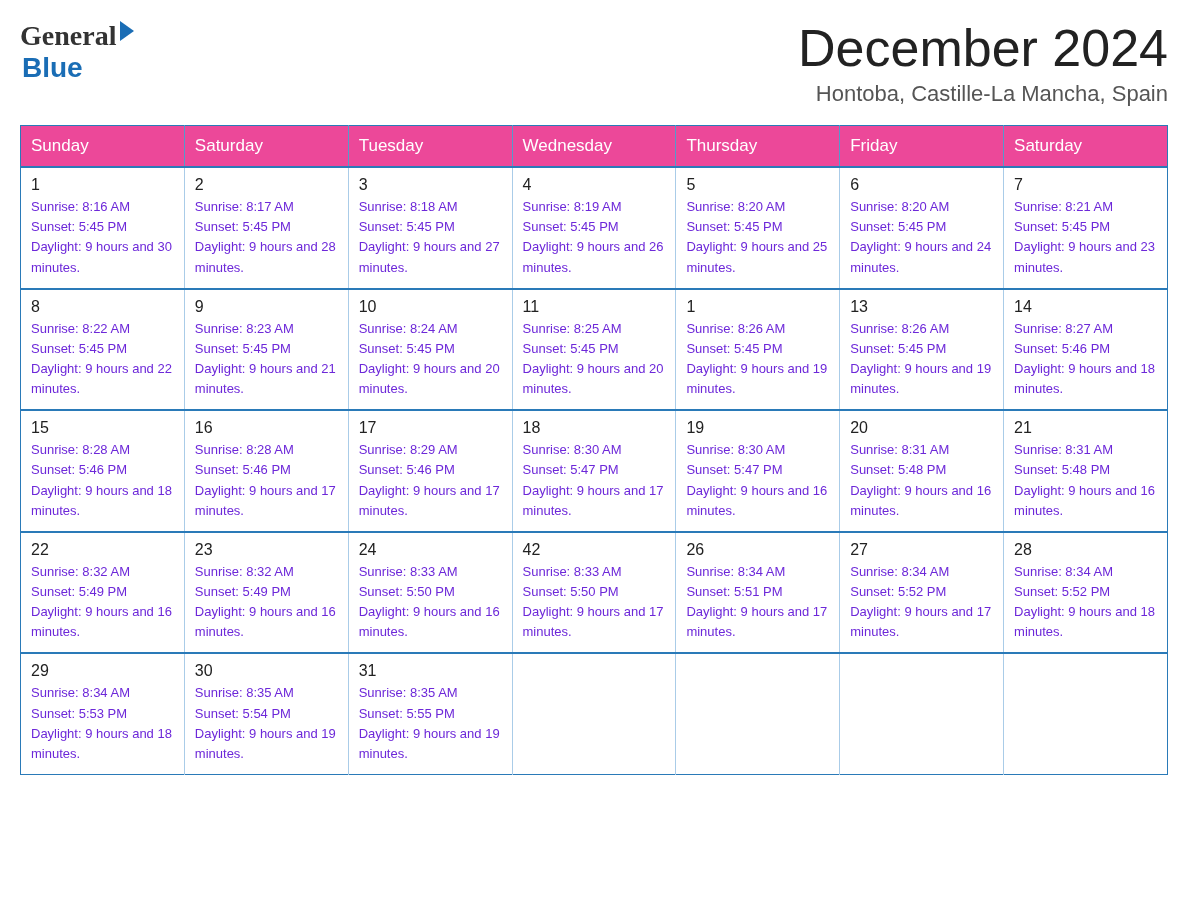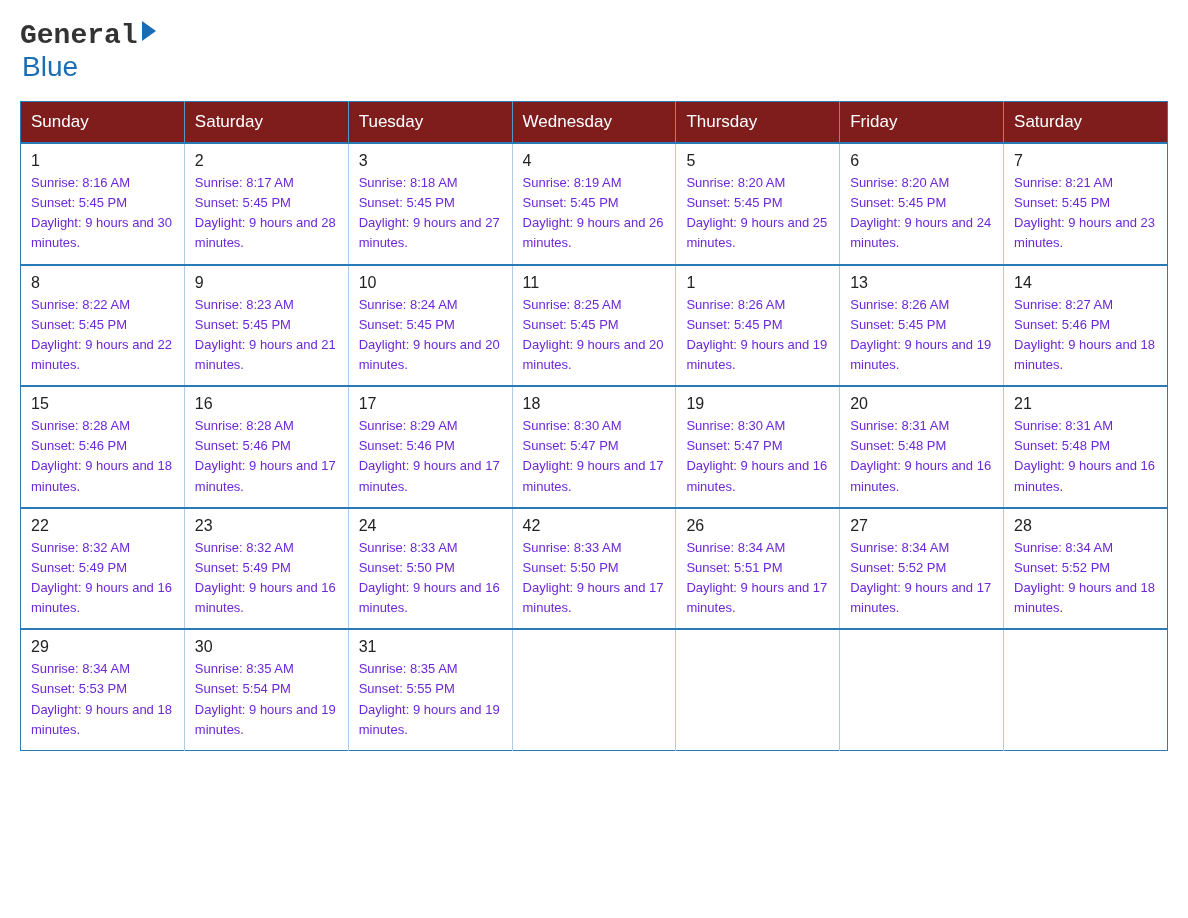--- a/index.html
+++ b/index.html
@@ -15,21 +15,21 @@
       display: flex;
       justify-content: space-between;
       align-items: flex-start;
       margin-bottom: 18px;
     }
 
     .logo-text-general {
       font-size: 28px;
       font-weight: bold;
       color: #333;
-      font-family: Liberation Mono, monospace;
+      font-family: Liberation Serif, serif;
     }
 
     .logo-arrow {
       width: 0;
       height: 0;
       border-left: 14px solid #1a6db5;
       border-top: 10px solid transparent;
       border-bottom: 10px solid transparent;
       margin-left: 4px;
       margin-top: -10px;
@@ -42,21 +42,21 @@
     }
 
     .logo-line1 {
       display: flex;
       align-items: center;
     }
 
     .logo-line2 {
       color: #1a6db5;
       font-size: 28px;
-      font-weight: normal;
+      font-weight: bold;
       margin-left: 2px;
     }
 
     .title-section {
       text-align: right;
     }
 
     .page-title {
       font-size: 52px;
       font-weight: normal;
@@ -70,21 +70,21 @@
       margin-top: 4px;
     }
 
     .calendar-table {
       width: 100%;
       border-collapse: collapse;
       border: 1px solid #2a7ab8;
     }
 
     .calendar-table thead tr th {
-      background-color: #7f1d1d;
+      background-color: #ec4899;
       color: #fff;
       font-size: 17px;
       font-weight: normal;
       padding: 10px 10px;
       text-align: left;
       border-right: 1px solid #5599cc;
     }
 
     .calendar-table thead tr th:last-child {
       border-right: none;
@@ -126,20 +126,24 @@
 </head>
 <body>
 
 <div class="header-section">
   <div class="logo-wrapper">
     <div class="logo-line1">
       <span class="logo-text-general">General</span>
       <div class="logo-arrow"></div>
     </div>
     <div class="logo-line2">Blue</div>
+  </div>
+  <div class="title-section">
+    <div class="page-title">December 2024</div>
+    <div class="page-subtitle">Hontoba, Castille-La Mancha, Spain</div>
   </div>
 </div>
 
 <table class="calendar-table">
   <thead>
     <tr>
     <th>Sunday</th>
         <th>Saturday</th>
         <th>Tuesday</th>
         <th>Wednesday</th>

